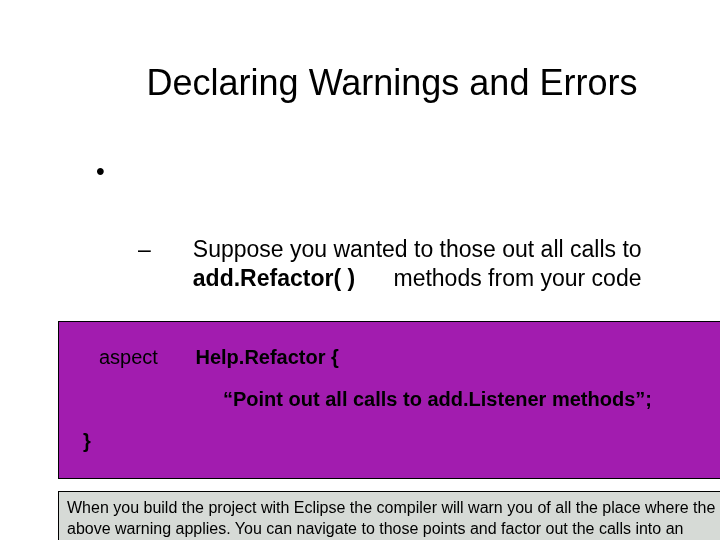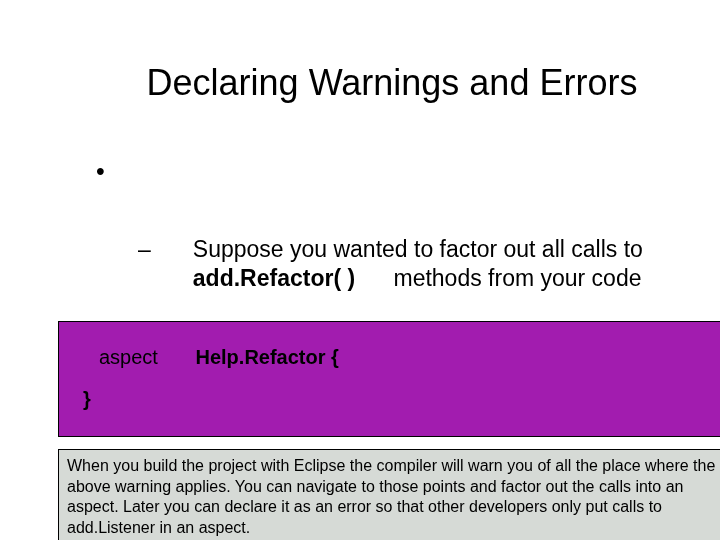--- a/index.html
+++ b/index.html
@@ -67,24 +67,25 @@
 
 <h1 class="title">Declaring Warnings and Errors</h1>
 
 <div class="bullet-l1">
   <span class="marker">•</span>
 </div>
 
 <div class="bullet-l2">
   <span class="marker">–</span>
   <span>
-    <span>Suppose you wanted to factor out all calls to </span><span class="bold">add.Refactor( )</span><span> methods from your code</span>
+    <span>Suppose you wanted to those out all calls to </span><span class="bold">add.Refactor( )</span><span> methods from your code</span>
   </span>
 </div>
 
 <div class="code-box">
   <div class="row1">
     <span>aspect </span><span class="bold">Help.Refactor {</span>
   </div>
+  <div class="row3 bold">“Point out all calls to add.Listener methods”;</div>
   <div class="row1 bold">}</div>
 </div>
 
 <div class="note-box">When you build the project with Eclipse the compiler will warn you of all the place where the above warning applies. You can navigate to those points and factor out the calls into an aspect. Later you can declare it as an error so that other developers only put calls to add.Listener in an aspect.</div>
 
 </body></html>

